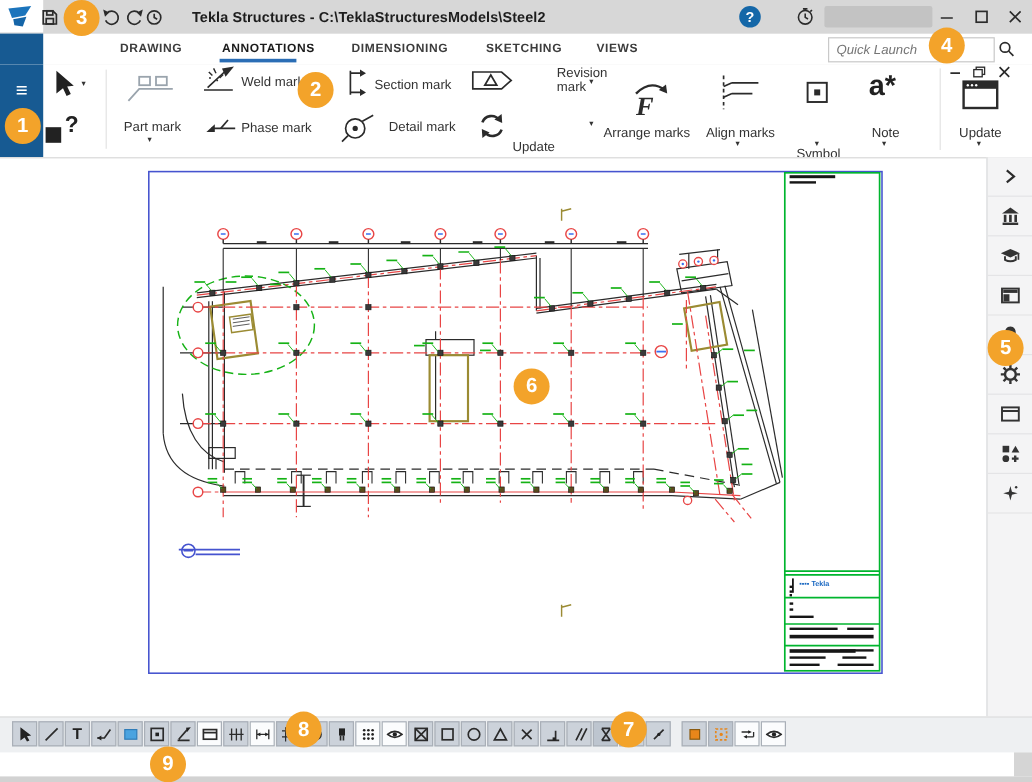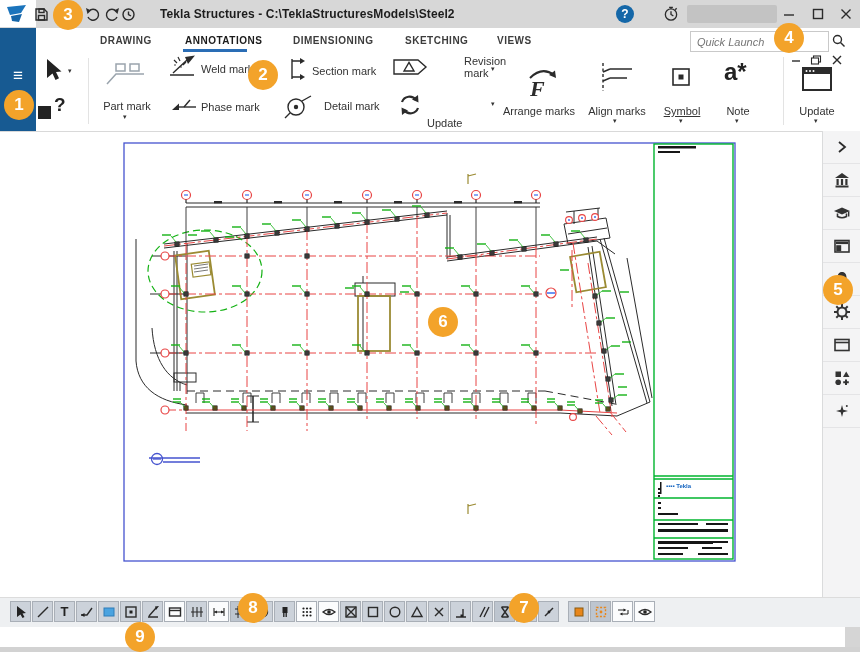--- a/index.html
+++ b/index.html
@@ -228,21 +228,21 @@
     </div>
     <span class="abs rlabel c" style="left:583px;top:51px;width:68px;">Align marks</span>
     <span class="abs caret" style="left:613px;top:63px;">▾</span>
 
     <div class="abs" style="left:671px;top:13px;">
       <svg width="20" height="20" viewBox="0 0 20 20" class="ic">
         <rect x="2" y="2" width="16" height="16" stroke-width="1.6"></rect>
           <rect x="7.5" y="7.5" width="5" height="5" fill="#2b2b2b" stroke="none"></rect>
       </svg>
     </div>
-    <span class="abs rlabel c" style="left:655px;top:51px;width:54px;text-decoration:underline;">Symbol</span>
+    <span class="abs rlabel c" style="left:655px;top:69px;width:54px;text-decoration:underline;">Symbol</span>
     <span class="abs caret" style="left:679px;top:63px;">▾</span>
 
     <span class="abs" style="left:724px;top:4px;font-size:24px;font-weight:700;color:#222;"><span>a*</span></span>
     <span class="abs rlabel c" style="left:716px;top:51px;width:44px;">Note</span>
     <span class="abs caret" style="left:735px;top:63px;">▾</span>
 
     <div class="abs vsep" style="left:783px;top:3px;height:68px;"></div>
 
     <div class="abs" style="left:790px;top:1px;">
       <svg width="12" height="10" viewBox="0 0 12 10" class="ic">

